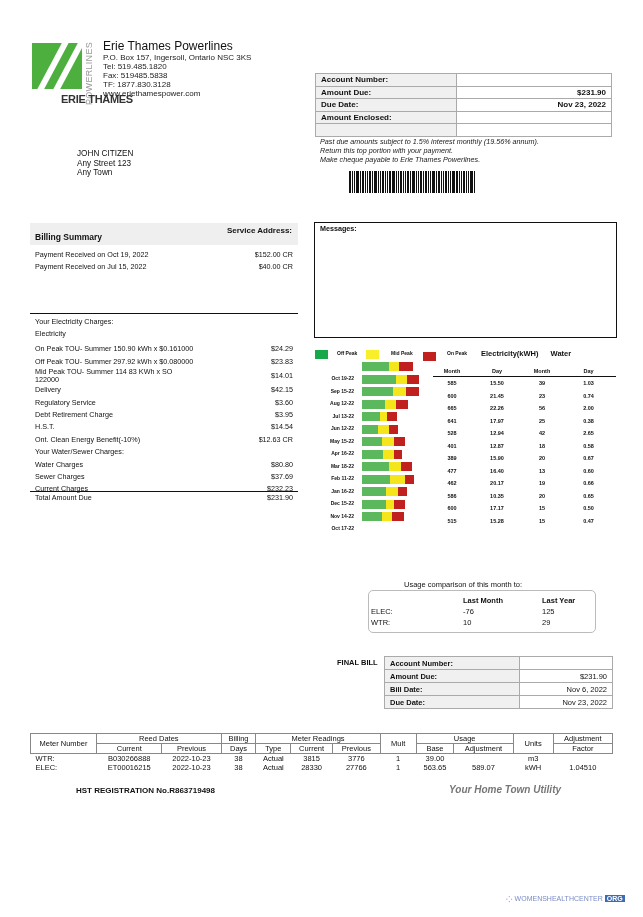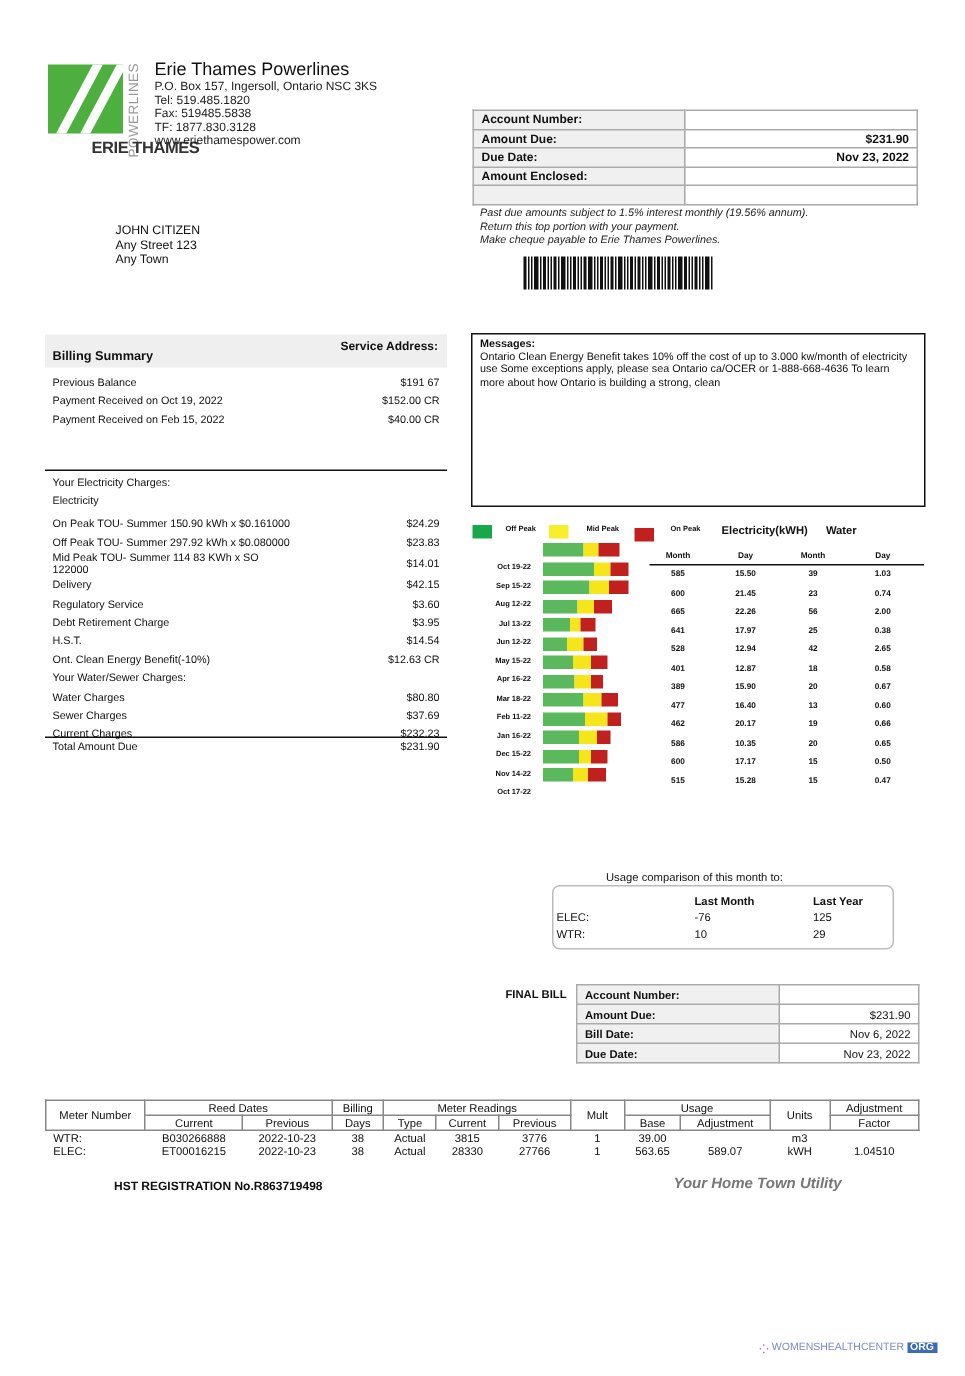--- a/index.html
+++ b/index.html
@@ -183,29 +183,25 @@
   <div>Any Street 123</div>
   <div>Any Town</div>
 </div>
 
 <div class="abs bs-head">
   <div class="bs-title">Billing Summary</div>
   <div class="bs-svc">Service Address:</div>
 </div>
 <div class="abs bs-rows">
   <div class="row">
-      <span>Previous Balance</span>
-      <span>$191 67</span>
-    </div>
-  <div class="row">
       <span>Payment Received on Oct 19, 2022</span>
       <span>$152.00 CR</span>
     </div>
   <div class="row">
-      <span>Payment Received on Feb 15, 2022</span>
+      <span>Payment Received on Jul 15, 2022</span>
       <span>$40.00 CR</span>
     </div>
 </div>
 <div class="abs ec-rule"></div>
 <div class="abs ec-rows">
   <div class="row">
       <span>Your Electricity Charges:</span>
       <span></span>
     </div>
   <div class="row">
@@ -262,21 +258,20 @@
     </div>
 </div>
 <div class="abs tot-rule"></div>
 <div class="abs tot-row row">
   <span>Total Amount Due</span>
   <span>$231.90</span>
 </div>
 
 <div class="abs msg">
   <b>Messages:</b>
-  <span>Ontario Clean Energy Benefit takes 10% off the cost of up to 3.000 kw/month of electricity use Some exceptions apply, please sea Ontario ca/OCER or 1-888-668-4636 To learn more about how Ontario is building a strong, clean</span>
 </div>
 
 <div class="abs legend" style="width:165px">
   <span class="sw" style="left:0;top:1px;background:#17a84a"></span>
   <span class="lg-t" style="left:22px">Off Peak</span>
   <span class="sw" style="left:51px;top:1px;background:#f8ee2a"></span>
   <span class="lg-t" style="left:76px">Mid Peak</span>
   <span class="sw" style="left:108px;top:3px;background:#c0201e"></span>
   <span class="lg-t" style="left:132px">On Peak</span>
 </div>

